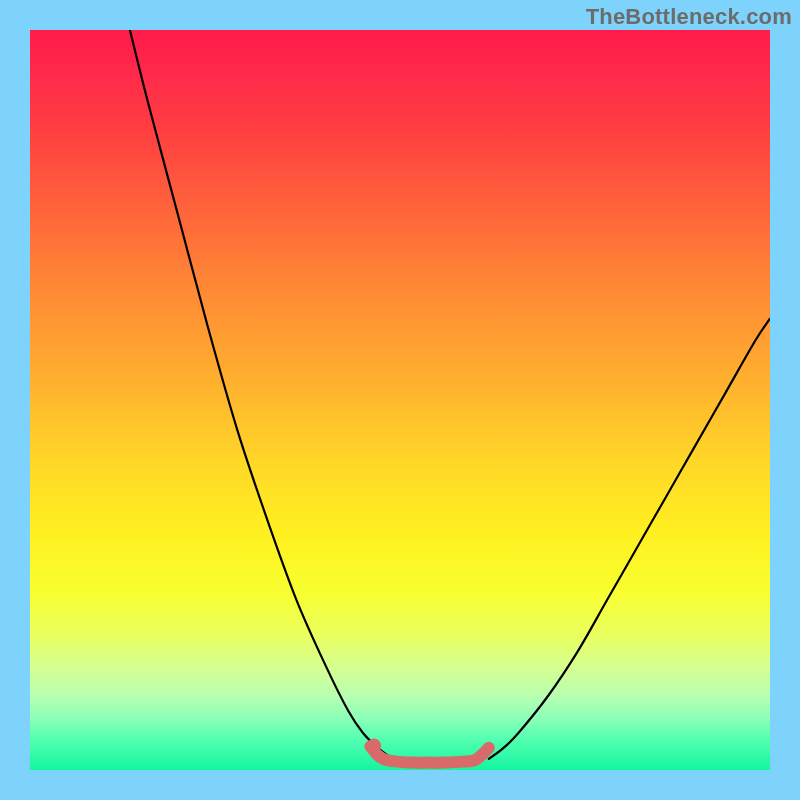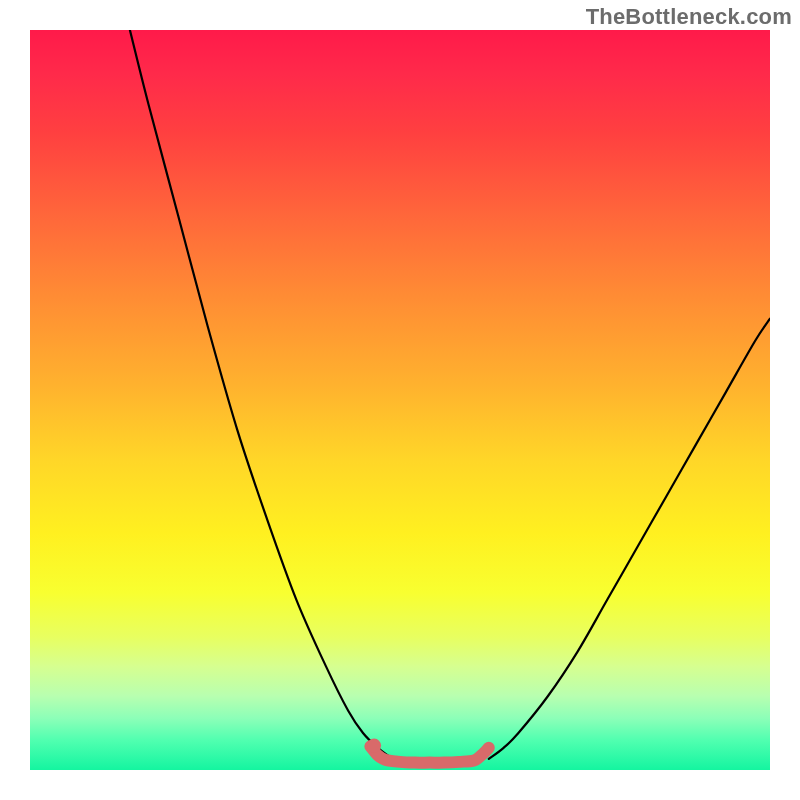--- a/index.html
+++ b/index.html
@@ -10,21 +10,21 @@
     background: #000;
     overflow: hidden;
     font-family: Arial, Helvetica, sans-serif;
   }
   .frame {
     position: absolute;
     left: 0;
     top: 0;
     width: 800px;
     height: 800px;
-    background: #ffffff;
+    background: #7dd3fc;
   }
   .plot-outer {
     position: absolute;
     left: 30px;
     top: 30px;
     width: 740px;
     height: 740px;
   }
   .plot-bg {
     position: absolute;

